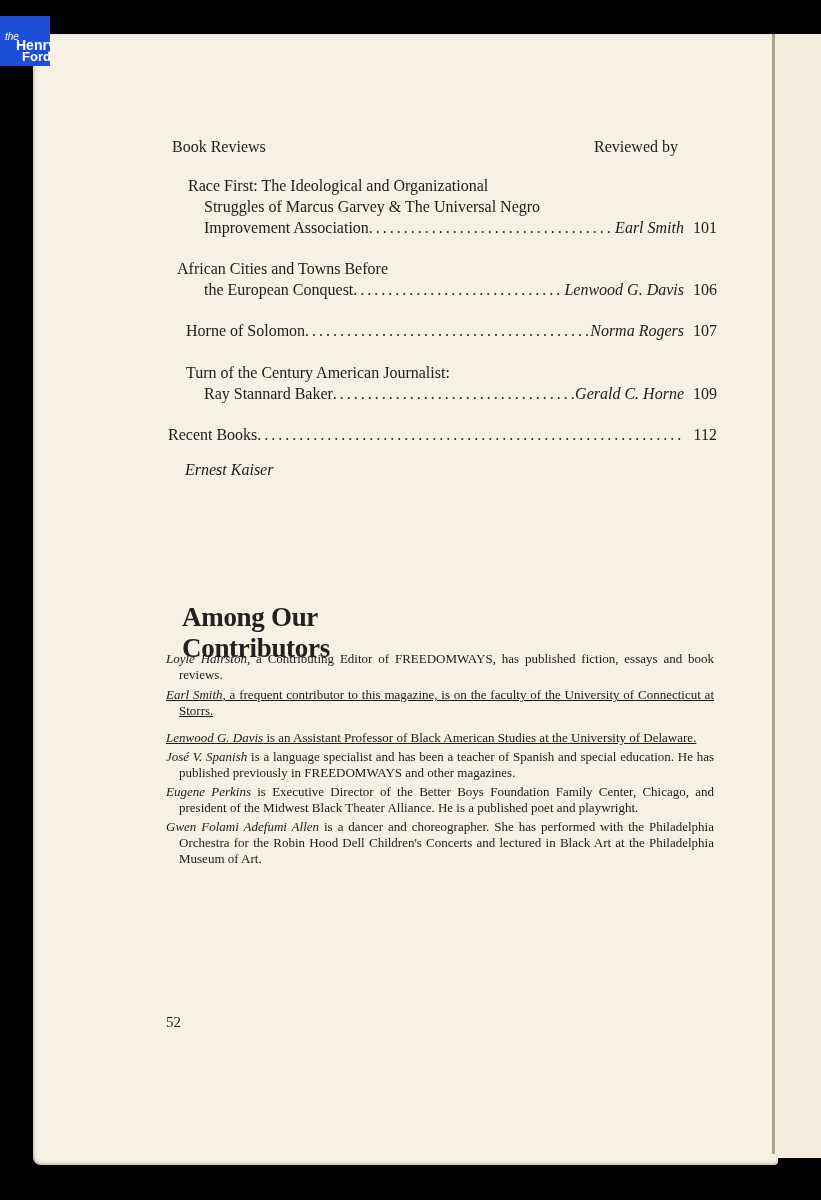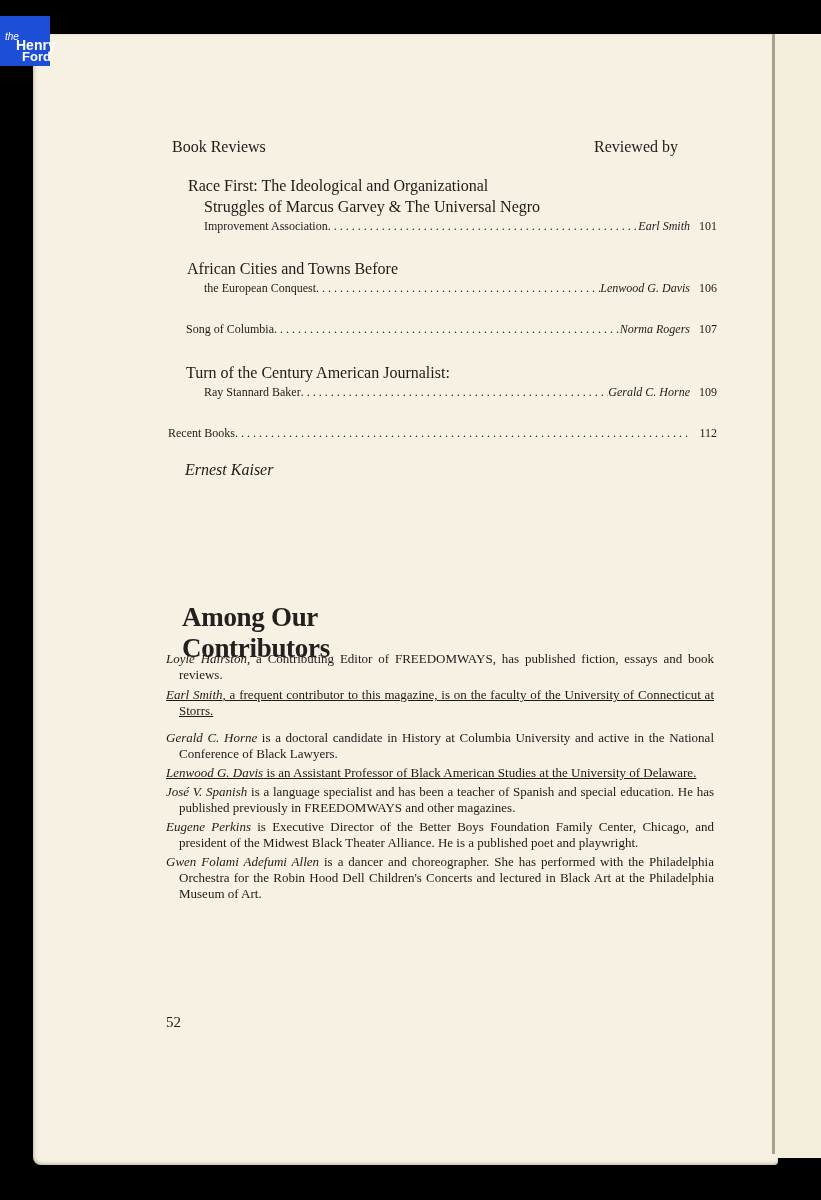--- a/index.html
+++ b/index.html
@@ -7,21 +7,21 @@
   .logo { position:absolute; left:0; top:16px; width:50px; height:50px; background:#1d4ed8; color:#fff; font-family:"Liberation Sans", sans-serif; font-weight:bold; line-height:1; z-index:5; }
   .logo .the { position:absolute; left:5px; top:16px; font-size:10px; font-weight:normal; font-style:italic; }
   .logo .henry { position:absolute; left:16px; top:22px; font-size:14px; }
   .logo .ford { position:absolute; left:22px; top:34px; font-size:13px; }
   .page { position:absolute; left:33px; top:34px; width:745px; height:1131px; background:#f6f1e3; border-radius:4px 4px 4px 8px; box-shadow: inset 2px 0 3px rgba(150,130,90,.25), inset 0 -2px 3px rgba(150,130,90,.3); }
   .gutter { position:absolute; left:772px; top:34px; width:3px; height:1120px; background:#a9a38c; }
   .nextpage { position:absolute; left:775px; top:34px; width:46px; height:1124px; background:#f3eedd; }
   .content { position:absolute; left:0; top:0; color:#1e1a16; }
   .abs { position:absolute; white-space:nowrap; }
   .toc { font-size:16px; }
-  .line { position:absolute; display:flex; align-items:flex-start; white-space:nowrap; font-size:12px; }
+  .line { position:absolute; display:flex; align-items:flex-start; white-space:nowrap; font-size:16px; }
   .dots { flex:1; overflow:hidden; letter-spacing:3px; color:#2a2620; }
   .dots::before { content:"........................................................................................................................"; }
   .rev { font-style:italic; }
   .pg { margin-left:9px; }
   h1 { position:absolute; left:168px; top:588px; margin:14px; font-size:27px; font-weight:bold; letter-spacing:-0.3px; color:#232020; font-family:"Liberation Serif", serif; }
   .contrib { position:absolute; left:166px; width:548px; font-size:13px; line-height:16px; text-align:justify; color:#1e1a16; }
   .contrib .name { font-style:italic; }
   .contrib p { margin:0; padding-left:13px; text-indent:-13px; }
   .pagenum { position:absolute; left:166px; top:1014px; font-size:15px; }
 </style>
@@ -45,30 +45,30 @@
 
   <span class="abs toc" style="left:188px; top:177px;">Race First: The Ideological and Organizational</span>
   <span class="abs toc" style="left:204px; top:198px;">Struggles of Marcus Garvey &amp; The Universal Negro</span>
   <div class="line" style="left:204px; top:219px; width:513px;">
     <span>Improvement Association</span>
     <span class="dots"></span>
     <span class="rev">Earl Smith</span>
     <span class="pg">101</span>
   </div>
 
-  <span class="abs toc" style="left:187px; top:260px;">African Cities and Towns Before</span>
+  <span class="abs toc" style="left:177px; top:260px;">African Cities and Towns Before</span>
   <div class="line" style="left:204px; top:281px; width:513px;">
     <span>the European Conquest</span>
     <span class="dots"></span>
     <span class="rev">Lenwood G. Davis</span>
     <span class="pg">106</span>
   </div>
 
   <div class="line" style="left:186px; top:322px; width:531px;">
-    <span>Song of Columbia</span>
+    <span>Horne of Solomon</span>
     <span class="dots"></span>
     <span class="rev">Norma Rogers</span>
     <span class="pg">107</span>
   </div>
 
   <span class="abs toc" style="left:186px; top:364px;">Turn of the Century American Journalist:</span>
   <div class="line" style="left:204px; top:385px; width:513px;">
     <span>Ray Stannard Baker</span>
     <span class="dots"></span>
     <span class="rev">Gerald C. Horne</span>
@@ -80,21 +80,20 @@
     <span class="dots"></span>
     <span class="pg">112</span>
   </div>
   <span class="abs toc rev" style="left:185px; top:461px;">Ernest Kaiser</span>
 
   <h1>Among Our Contributors</h1>
 
   <div class="contrib" style="top:651px;">
     <p style="margin-bottom:4px;"><span class="name">Loyle Hairston</span><span>, a Contributing Editor of FREEDOMWAYS, has published fiction, essays and book reviews.</span></p>
     <p style="margin-bottom:11px;text-decoration:underline;"><span class="name">Earl Smith</span><span>, a frequent contributor to this magazine, is on the faculty of the University of Connecticut at Storrs.</span></p>
-    <p style="margin-bottom:3px;"><span class="name">Gerald C. Horne</span><span> is a doctoral candidate in History at Columbia University and active in the National Conference of Black Lawyers.</span></p>
     <p style="margin-bottom:3px;text-decoration:underline;"><span class="name">Lenwood G. Davis</span><span> is an Assistant Professor of Black American Studies at the University of Delaware.</span></p>
     <p style="margin-bottom:3px;"><span class="name">José V. Spanish</span><span> is a language specialist and has been a teacher of Spanish and special education. He has published previously in FREEDOMWAYS and other magazines.</span></p>
     <p style="margin-bottom:3px;"><span class="name">Eugene Perkins</span><span> is Executive Director of the Better Boys Foundation Family Center, Chicago, and president of the Midwest Black Theater Alliance. He is a published poet and playwright.</span></p>
     <p style="margin-bottom:3px;"><span class="name">Gwen Folami Adefumi Allen</span><span> is a dancer and choreographer. She has performed with the Philadelphia Orchestra for the Robin Hood Dell Children's Concerts and lectured in Black Art at the Philadelphia Museum of Art.</span></p>
   </div>
 
   <span class="pagenum">52</span>
 </div>
 
 </body></html>

